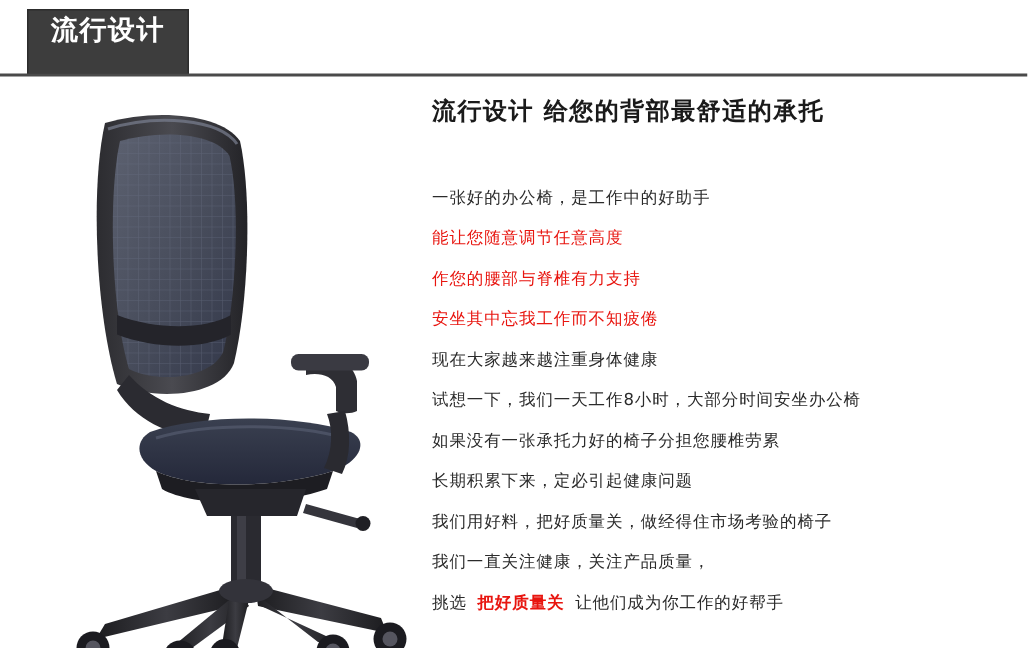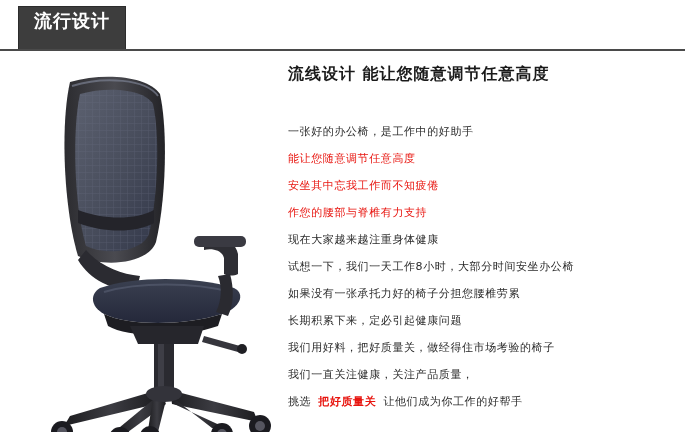--- a/index.html
+++ b/index.html
@@ -206,27 +206,27 @@
       <circle cx="252" cy="366" r="11" fill="#1b1b20"></circle>
       <circle cx="252" cy="366" r="5" fill="#55555f"></circle>
       <circle cx="112" cy="378" r="11" fill="#1b1b20"></circle>
       <circle cx="214" cy="374" r="11" fill="#1b1b20"></circle>
       <circle cx="214" cy="374" r="5" fill="#55555f"></circle>
       <circle cx="142" cy="376" r="10" fill="#1b1b20"></circle>
     </svg>
   </div>
 
   <div class="content">
-    <div class="headline">流线设计  能让您随意调节任意高度</div>
+    <div class="headline">流行设计  给您的背部最舒适的承托</div>
 
     <div class="lines">
       <div class="line">一张好的办公椅，是工作中的好助手</div>
       <div class="line red">能让您随意调节任意高度</div>
+      <div class="line red">作您的腰部与脊椎有力支持</div>
       <div class="line red">安坐其中忘我工作而不知疲倦</div>
-      <div class="line red">作您的腰部与脊椎有力支持</div>
       <div class="line">现在大家越来越注重身体健康</div>
       <div class="line">试想一下，我们一天工作8小时，大部分时间安坐办公椅</div>
       <div class="line">如果没有一张承托力好的椅子分担您腰椎劳累</div>
       <div class="line">长期积累下来，定必引起健康问题</div>
       <div class="line">我们用好料，把好质量关，做经得住市场考验的椅子</div>
       <div class="line">我们一直关注健康，关注产品质量，</div>
 
       <div class="line last">
         <span>挑选</span>
         <span class="brand">把好质量关</span>

